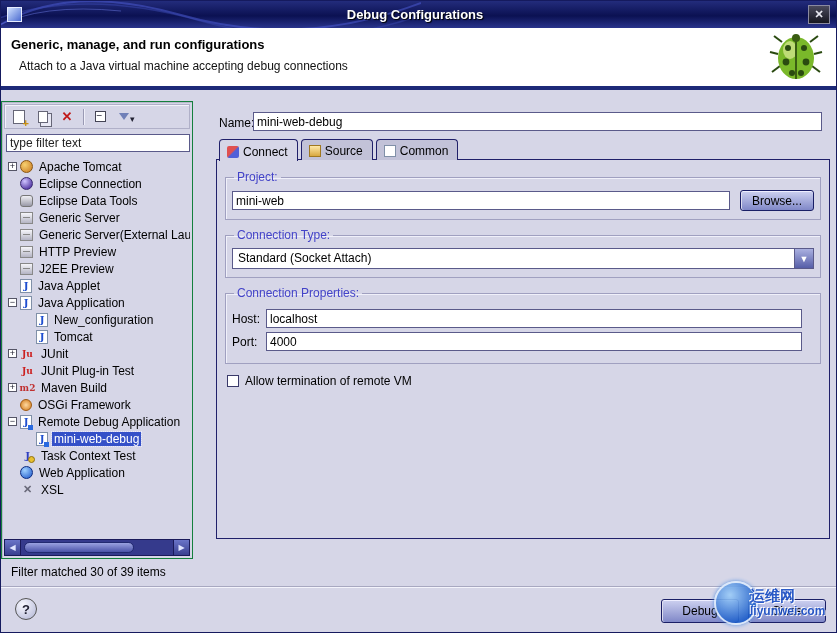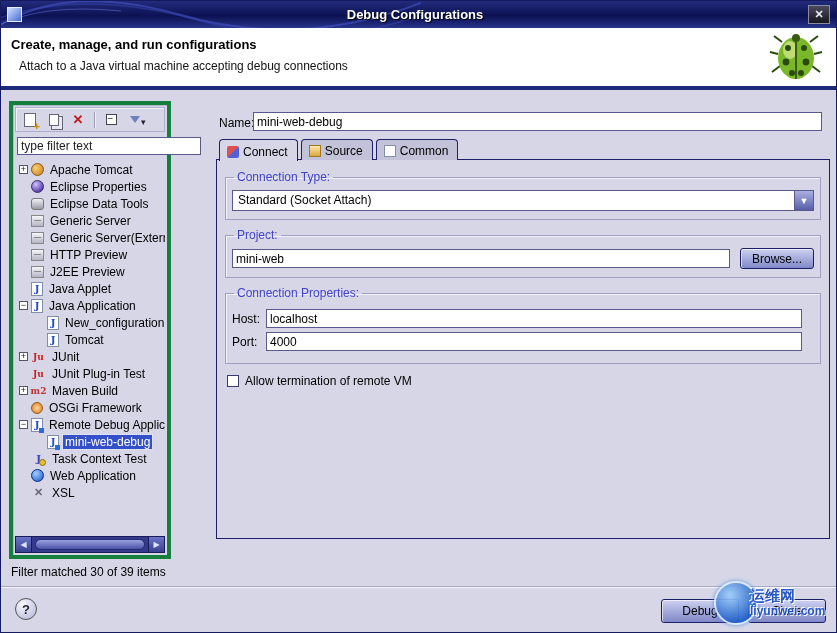--- a/index.html
+++ b/index.html
@@ -21,22 +21,22 @@
     justify-content:center;z-index:2;font-size:11px;cursor:default;flex:none;}
 
   
   .header{position:absolute;top:27px;left:0;right:0;height:62px;background:#fff;
     border-bottom:4px solid #1d2a78;padding:9px 10px 0 10px;}
   .header-title{font-weight:bold;font-size:13px;color:#000;}
   .header-subtitle{margin-top:7px;margin-left:8px;font-size:12px;color:#111;}
   .bug{position:absolute;right:12px;top:4px;width:56px;height:52px;}
 
   
-  .left-panel{position:absolute;left:8px;top:100px;width:162px;height:458px;
-    background:#d6d6e7;border:4px solid #15803d;box-shadow:inset 1px 1px 0 #b8b8cc;}
+  .left-panel{position:absolute;left:0;top:100px;width:192px;height:458px;
+    background:#d6d6e7;border:1px solid #15803d;box-shadow:inset 1px 1px 0 #b8b8cc;}
   .toolbar{position:absolute;top:2px;left:2px;right:2px;height:25px;
     border:1px solid #b0b0c8;box-shadow:inset 1px 1px 0 #f2f2fa;
     display:flex;align-items:center;gap:2px;padding:0 3px;}
   .tb-btn{width:22px;height:20px;display:flex;align-items:center;justify-content:center;position:relative;}
   .tb-sep{width:1px;height:16px;background:#9a9ab4;margin:0 3px;box-shadow:1px 0 0 #f0f0fa;}
   .new-config-icon{width:12px;height:14px;background:#fff;border:1px solid #667;position:relative;}
   .new-config-icon::after{content:"+";position:absolute;right:-5px;bottom:-6px;color:#c89010;font-weight:bold;font-size:11px;}
   .duplicate-icon{width:10px;height:12px;background:#fff;border:1px solid #667;box-shadow:3px 3px 0 #e8e8f4,3px 3px 0 1px #667;}
   .delete-icon::before{content:"\2715";color:#c01818;font-weight:bold;font-size:13px;}
   .collapse-all-icon{width:11px;height:11px;border:1px solid #445;background:#fff;position:relative;}
@@ -159,21 +159,21 @@
       <path d="M-10 30 Q 60 -20 180 14 T 420 2" stroke="#4a5ad0" stroke-width="2" fill="none" opacity="0.55"></path>
       <path d="M-10 20 Q 80 -14 200 20 T 430 10" stroke="#3a47b0" stroke-width="1.5" fill="none" opacity="0.5"></path>
       <path d="M-6 26 Q 40 2 120 10" stroke="#6a78e0" stroke-width="1" fill="none" opacity="0.5"></path>
     </svg>
     <span class="win-icon"></span>
     <span class="title">Debug Configurations</span>
     <span class="close-btn">✕</span>
   </div>
 
   <div class="header">
-    <div class="header-title">Create, manage, and run configurations</div>
+    <div class="header-title">Generic, manage, and run configurations</div>
     <div class="header-subtitle">Attach to a Java virtual machine accepting debug connections</div>
     <svg class="bug" viewBox="0 0 56 52">
       <g stroke="#2a4a10" stroke-width="2" fill="none">
         <path d="M14 10 L6 4"></path>
           <path d="M10 22 L2 20"></path>
           <path d="M12 34 L4 40"></path>
         <path d="M42 10 L50 4"></path>
           <path d="M46 22 L54 20"></path>
           <path d="M44 34 L52 40"></path>
       </g>
@@ -212,21 +212,21 @@
     <input class="filter-input" value="type filter text" style="">
     <div class="tree" id="tree">
         <div class="trow" style="padding-left: 4px;">
           <span class="expander">+</span>
           <span class="ticon tomcat-icon"></span>
           <span class="tlabel">Apache Tomcat</span>
         </div>
         <div class="trow" style="padding-left: 4px;">
           <span class="exp-spacer"></span>
           <span class="ticon eclipse-icon"></span>
-          <span class="tlabel">Eclipse Properties</span>
+          <span class="tlabel">Eclipse Connection</span>
         </div>
         <div class="trow" style="padding-left: 4px;">
           <span class="exp-spacer"></span>
           <span class="ticon data-tools-icon"></span>
           <span class="tlabel">Eclipse Data Tools</span>
         </div>
         <div class="trow" style="padding-left: 4px;">
           <span class="exp-spacer"></span>
           <span class="ticon server-icon"></span>
           <span class="tlabel">Generic Server</span>
@@ -336,32 +336,32 @@
       </div>
       <div class="tab">
         <span class="tabicon common-tab-icon"></span>
         <span>Common</span>
       </div>
     </div>
 
   <div class="tab-content">
 
     <fieldset>
+      <legend>Project:</legend>
+      <div class="field-row">
+        <input class="text-input" value="mini-web" style="">
+        <button class="btn browse-btn">Browse...</button>
+      </div>
+    </fieldset>
+
+    <fieldset>
       <legend>Connection Type:</legend>
       <div class="select">
         <span class="select-text">Standard (Socket Attach)</span>
         <span class="select-btn">▼</span>
-      </div>
-    </fieldset>
-
-    <fieldset>
-      <legend>Project:</legend>
-      <div class="field-row">
-        <input class="text-input" value="mini-web" style="">
-        <button class="btn browse-btn">Browse...</button>
       </div>
     </fieldset>
 
     <fieldset>
       <legend>Connection Properties:</legend>
       <div class="prop-row">
         <span class="prop-label">Host:</span>
         <input class="text-input prop-input" value="localhost" style="">
       </div>
       <div class="prop-row">

